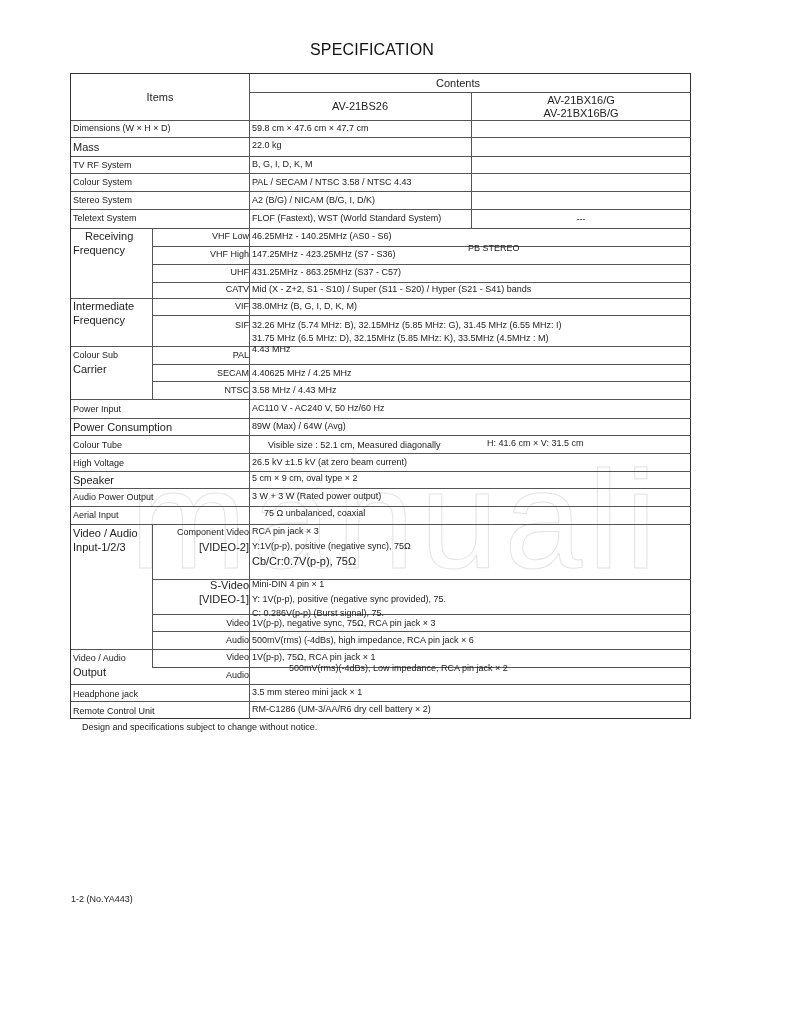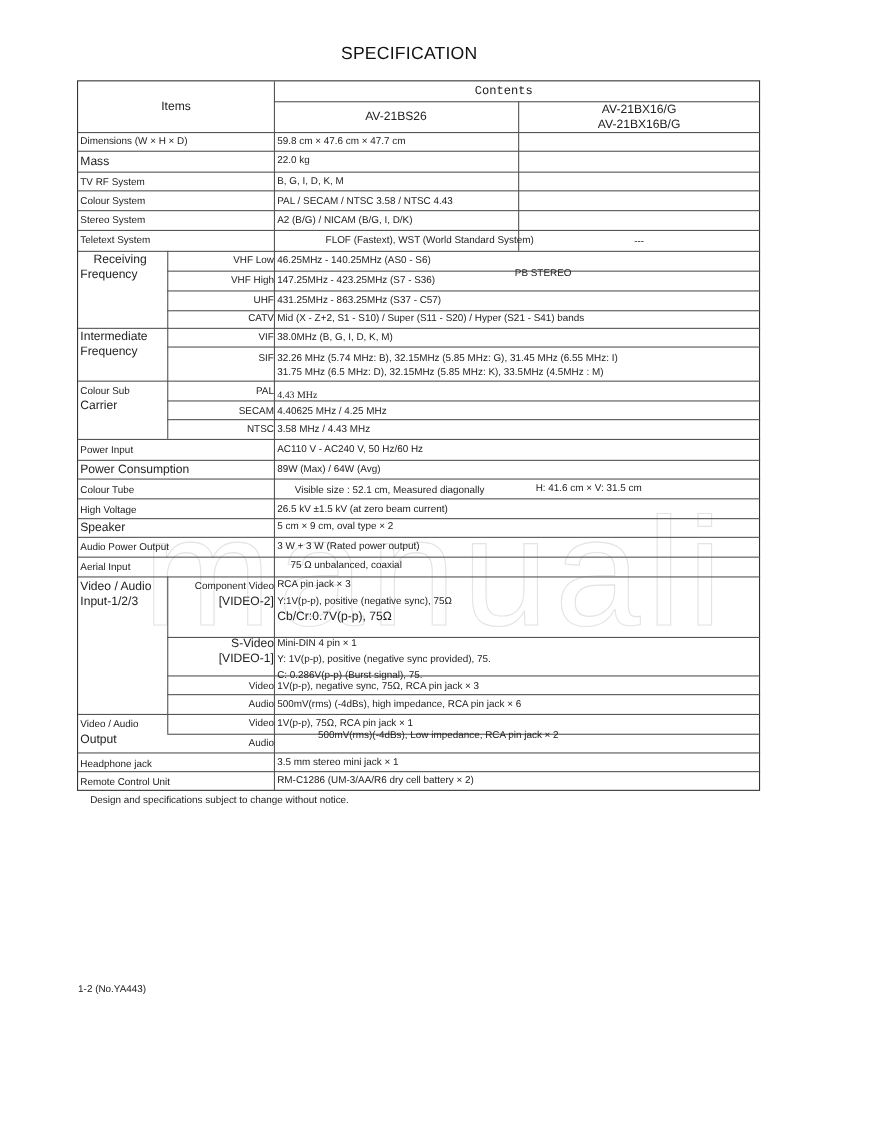--- a/index.html
+++ b/index.html
@@ -62,21 +62,21 @@
   <div class="hl" style="left:0;width:620px;top:450px;"></div>
   <div class="hl" style="left:81px;width:539px;top:505px;"></div>
   <div class="hl" style="left:81px;width:539px;top:540px;"></div>
   <div class="hl" style="left:81px;width:539px;top:557px;"></div>
   <div class="hl" style="left:0;width:620px;top:575px;"></div>
   <div class="hl" style="left:81px;width:539px;top:593px;"></div>
   <div class="hl" style="left:0;width:620px;top:610px;"></div>
   <div class="hl" style="left:0;width:620px;top:627px;"></div>
 
   <div class="t hdr c" style="left:0;width:178px;top:17px;">Items</div>
-  <div class="t hdr c" style="left:178px;width:418px;top:3px;font-family:Liberation Mono, monospace;">Contents</div>
+  <div class="t hdr c" style="left:178px;width:418px;top:3px;">Contents</div>
   <div class="t hdr c" style="left:178px;width:222px;top:26px;">AV-21BS26</div>
   <div class="t hdr c" style="left:400px;width:220px;top:20px;">AV-21BX16/G</div>
   <div class="t hdr c" style="left:400px;width:220px;top:33px;">AV-21BX16B/G</div>
 
   <div class="t" style="left:2px;top:48px;">Dimensions (W × H × D)</div>
   <div class="t" style="left:181px;top:48px;">59.8 cm × 47.6 cm × 47.7 cm</div>
 
   <div class="t tl" style="left:2px;top:67px;">Mass</div>
   <div class="t" style="left:181px;top:65px;">22.0 kg</div>
 
@@ -84,21 +84,21 @@
   <div class="t" style="left:181px;top:84px;">B, G, I, D, K, M</div>
 
   <div class="t" style="left:2px;top:102px;">Colour System</div>
   <div class="t" style="left:181px;top:102px;">PAL / SECAM / NTSC 3.58 / NTSC 4.43</div>
 
   <div class="t" style="left:2px;top:120px;">Stereo System</div>
   <div class="t" style="left:181px;top:120px;">A2 (B/G) / NICAM (B/G, I, D/K)</div>
   <div class="t" style="left:397px;top:120px;margin-top:48px;">PB STEREO</div>
 
   <div class="t" style="left:2px;top:138px;">Teletext System</div>
-  <div class="t" style="left:181px;top:138px;margin-left:44px;">FLOF (Fastext), WST (World Standard System)</div>
+  <div class="t" style="left:181px;top:138px;">FLOF (Fastext), WST (World Standard System)</div>
   <div class="t c" style="left:400px;width:220px;top:139px;">---</div>
 
   <div class="t tl" style="left:2px;top:156px;margin-left:12px;">Receiving</div>
   <div class="t tl" style="left:2px;top:170px;">Frequency</div>
   <div class="t r" style="right:441px;top:156px;">VHF Low</div>
   <div class="t" style="left:181px;top:156px;">46.25MHz - 140.25MHz (AS0 - S6)</div>
   <div class="t r" style="right:441px;top:174px;">VHF High</div>
   <div class="t" style="left:181px;top:174px;">147.25MHz - 423.25MHz (S7 - S36)</div>
   <div class="t r" style="right:441px;top:192px;">UHF</div>
   <div class="t" style="left:181px;top:192px;">431.25MHz - 863.25MHz (S37 - C57)</div>
@@ -109,21 +109,21 @@
   <div class="t tl" style="left:2px;top:240px;">Frequency</div>
   <div class="t r" style="right:441px;top:226px;">VIF</div>
   <div class="t" style="left:181px;top:226px;">38.0MHz (B, G, I, D, K, M)</div>
   <div class="t r" style="right:441px;top:245px;">SIF</div>
   <div class="t" style="left:181px;top:245px;">32.26 MHz (5.74 MHz: B), 32.15MHz (5.85 MHz: G), 31.45 MHz (6.55 MHz: I)</div>
   <div class="t" style="left:181px;top:258px;">31.75 MHz (6.5 MHz: D), 32.15MHz (5.85 MHz: K), 33.5MHz (4.5MHz : M)</div>
 
   <div class="t" style="left:2px;top:275px;">Colour Sub</div>
   <div class="t tl" style="left:2px;top:289px;">Carrier</div>
   <div class="t r" style="right:441px;top:275px;">PAL</div>
-  <div class="t" style="left:181px;top:279px;font-family:Liberation Serif, serif;">4.43 MHz</div>
+  <div class="t" style="left:181px;top:269px;">4.43 MHz</div>
   <div class="t r" style="right:441px;top:293px;">SECAM</div>
   <div class="t" style="left:181px;top:293px;">4.40625 MHz / 4.25 MHz</div>
   <div class="t r" style="right:441px;top:310px;">NTSC</div>
   <div class="t" style="left:181px;top:310px;">3.58 MHz / 4.43 MHz</div>
 
   <div class="t" style="left:2px;top:329px;">Power Input</div>
   <div class="t" style="left:181px;top:328px;">AC110 V - AC240 V, 50 Hz/60 Hz</div>
 
   <div class="t tl" style="left:2px;top:347px;">Power Consumption</div>
   <div class="t" style="left:181px;top:346px;">89W (Max) / 64W (Avg)</div>

